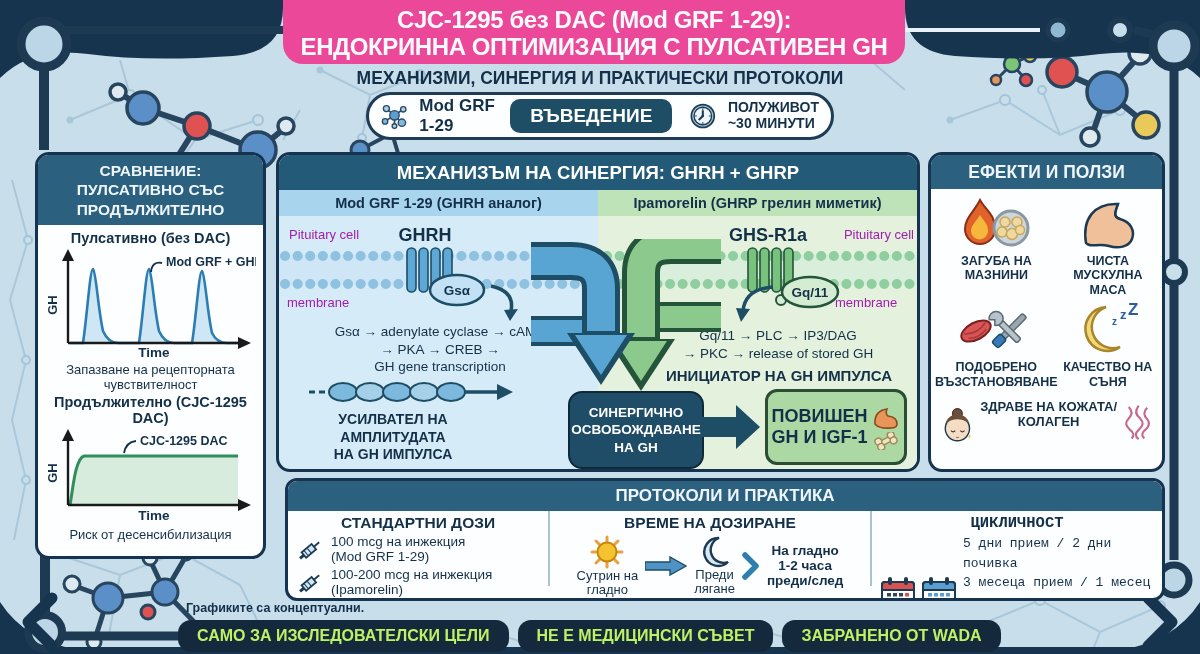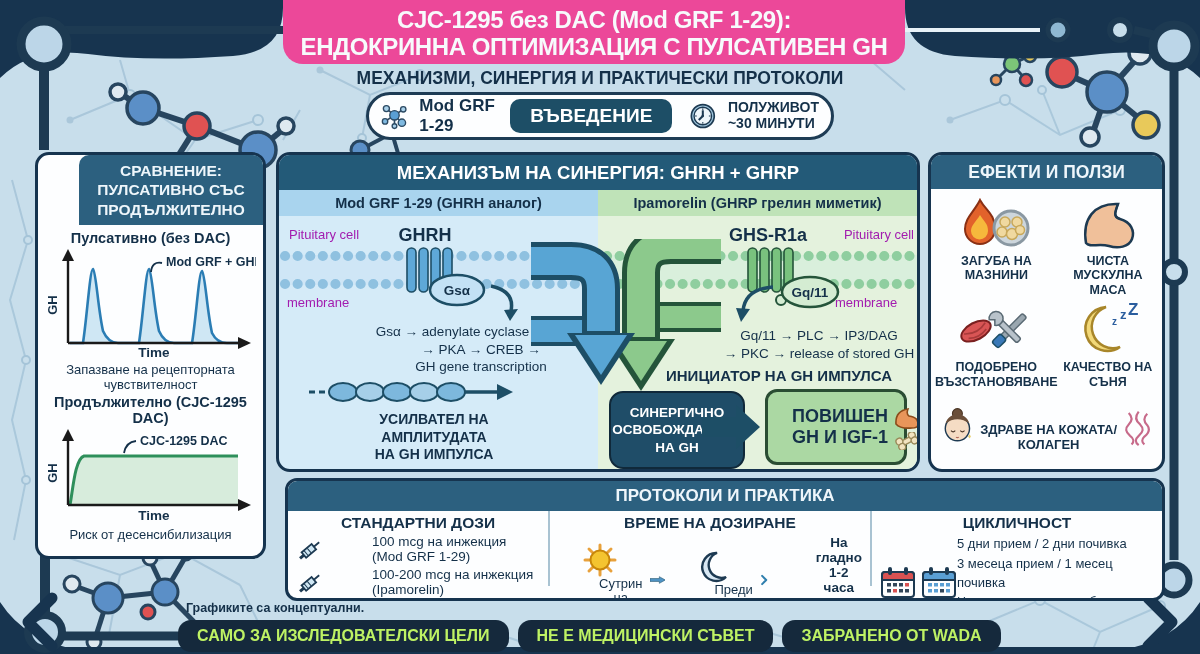--- a/index.html
+++ b/index.html
@@ -1,19 +1,19 @@
 <!DOCTYPE html>
 <html><head>
 <meta charset="utf-8">
 <style>
   html,body{margin:0;padding:0;}
   body{font-family:"Liberation Sans",sans-serif;background:#9db8c8;}
   .canvas{position:relative;width:1200px;height:654px;background:#c8deeb;overflow:hidden;}
   .abs{position:absolute;}
-  .pre{white-space:pre-line;margin-left:41px;}
+  .pre{white-space:pre-line;}
   svg text{font-family:"Liberation Sans",sans-serif;}
   .hdr-box{left:283px;top:0;width:622px;height:64px;background:#ec4899;border-radius:0 0 20px 20px;
     color:#f7fafc;text-align:center;padding-top:6px;box-sizing:border-box;z-index:3;}
   .hdr-box .t1,.hdr-box .t2{font-size:24px;font-weight:bold;line-height:1.13;letter-spacing:-0.4px;}
   .subtitle{left:250px;top:68px;width:700px;text-align:center;font-size:17.5px;font-weight:bold;color:#143049;z-index:3;}
   .intro{left:366px;top:92px;width:468px;height:48px;background:#fdfeff;border:3px solid #1e3c55;border-radius:24px;
     display:flex;align-items:center;gap:10px;padding:0 12px;box-sizing:border-box;z-index:3;}
   .intro .compound{font-size:17px;font-weight:bold;color:#143049;}
   .intro .badge{background:#1d4e66;color:#fff;font-size:19px;font-weight:bold;padding:6px 20px;border-radius:10px;margin-left:4px;}
   .intro .hl{font-size:14px;font-weight:bold;color:#143049;line-height:1.12;margin-left:2px;}
@@ -40,35 +40,35 @@
   .synergy{left:289px;top:236px;width:132px;height:74px;background:#1f4d68;border:2px solid #10293a;border-radius:14px;
     color:#fff;font-size:13.5px;font-weight:bold;text-align:center;line-height:1.3;display:flex;align-items:center;justify-content:center;}
   .outcome{left:486px;top:234px;width:142px;height:76px;background:#abd8a3;border:3px solid #2a4d33;border-radius:12px;
     display:flex;align-items:center;justify-content:center;gap:5px;box-sizing:border-box;}
   .outcome .txt{font-size:18px;font-weight:bold;color:#143049;line-height:1.15;text-align:center;}
   .eff{left:928px;top:152px;width:237px;height:320px;}
   .eff .panel-hd{font-size:17.5px;height:34px;line-height:34px;}
   .eff .grid{display:grid;grid-template-columns:1fr 1fr;padding:8px 4px 0 4px;row-gap:6px;}
   .eff .cellb{display:flex;flex-direction:column;align-items:center;}
   .eff .lbl{font-size:12.5px;font-weight:bold;color:#143049;text-align:center;line-height:1.15;margin-top:3px;}
-  .eff .last{grid-column:1/3;display:flex;align-items:flex-end;gap:4px;padding:2px 6px 0 6px;}
+  .eff .last{grid-column:1/3;display:flex;align-items:flex-start;gap:4px;padding:2px 6px 0 6px;}
   .proto{left:285px;top:478px;width:880px;height:123px;border-radius:12px;overflow:hidden;}
   .proto .panel-hd{font-size:17px;height:30px;line-height:30px;border-radius:8px 8px 0 0;}
   .proto .cols{display:flex;height:75px;}
   .pcol{padding:3px 8px;box-sizing:border-box;color:#143049;}
   .pcol .ptitle{font-size:15.5px;font-weight:bold;text-align:center;}
   .pcol1{width:262px;border-right:2px solid #a9c3d2;}
   .pcol2{width:322px;border-right:2px solid #a9c3d2;}
-  .pcol3{flex:1;}
+  .pcol3{flex:1;font-family:Liberation Mono, monospace;}
   .dose-item{display:flex;align-items:center;gap:7px;margin-top:3px;}
   .dose-item .dtxt{font-size:13.5px;line-height:1.1;}
   .trow{display:flex;align-items:center;justify-content:center;gap:7px;margin-top:3px;}
   .tblock{display:flex;flex-direction:column;align-items:center;font-size:13px;line-height:1.05;text-align:center;}
   .tnote{font-size:13.5px;font-weight:600;text-align:center;line-height:1.12;}
-  .cycrow{display:flex;align-items:center;gap:0;margin-top:2px;}
+  .cycrow{display:flex;align-items:center;gap:6px;margin-top:2px;}
   .cyclines{font-size:13px;line-height:1.5;}
   .cyc3{font-size:12.5px;color:#23425a;}
   .fnote{left:186px;top:601px;font-size:12.5px;font-weight:600;color:#143049;z-index:4;}
   .badges{left:178px;top:620px;display:flex;gap:9px;z-index:4;}
   .badge-item{background:#15293c;color:#bef264;font-size:16px;font-weight:bold;padding:7px 19px;border-radius:13px;white-space:nowrap;}
 </style>
 </head>
 <body>
 
 <div class="canvas">

